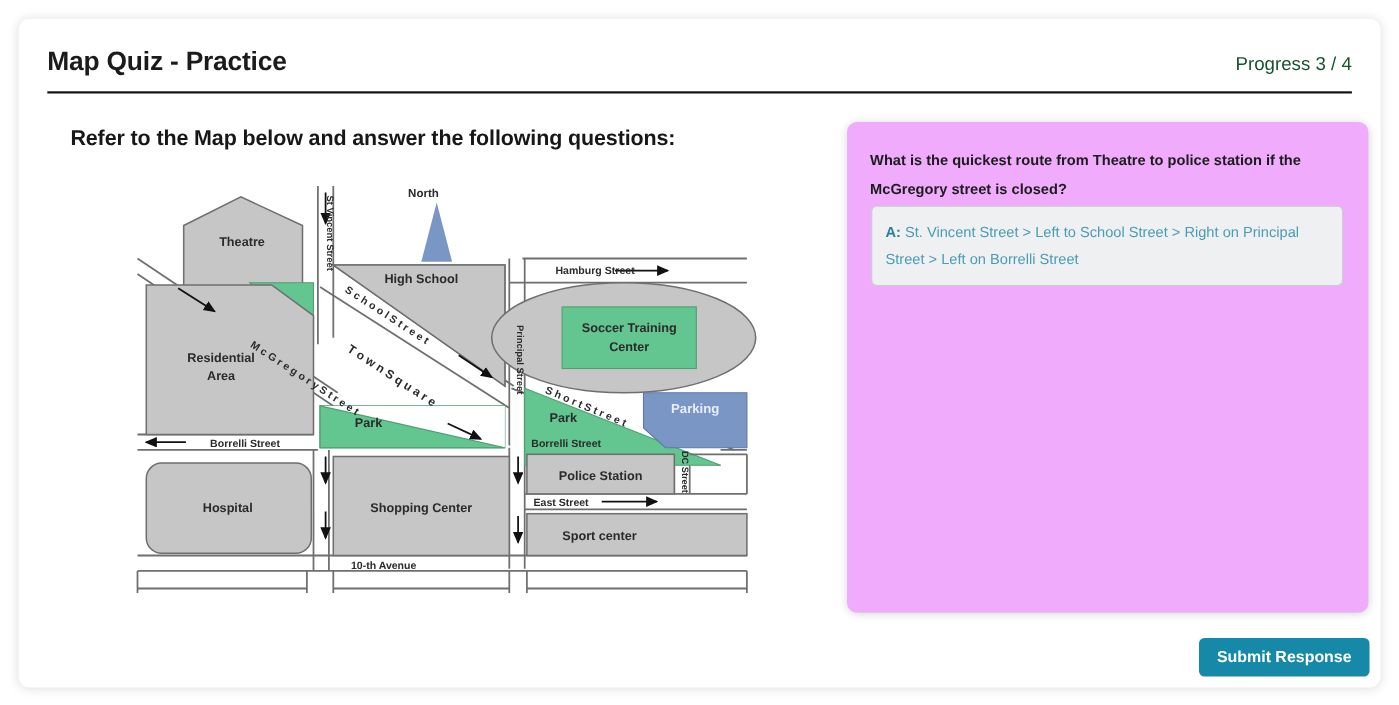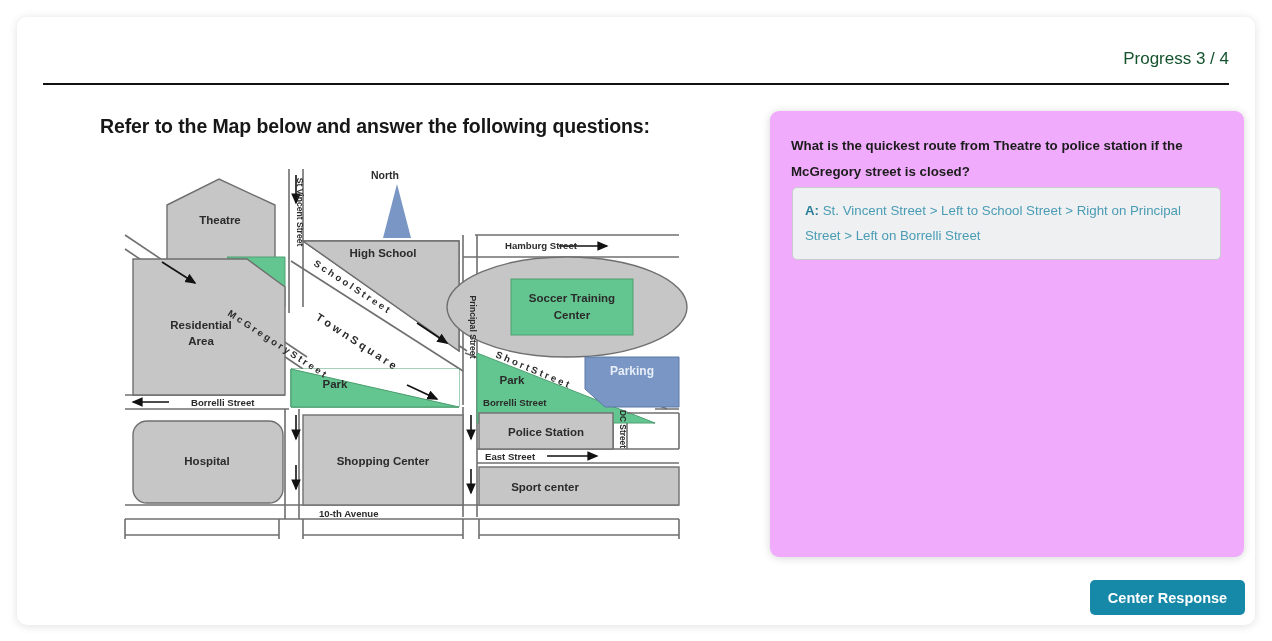--- a/index.html
+++ b/index.html
@@ -30,21 +30,20 @@
   }
   .progress-label{
     position:absolute;right:0;top:12px;
     font-size:17px;color:#14532d;
   }
   
   .instruction{
     position:absolute;left:47px;top:98px;
     font-size:19.5px;font-weight:bold;color:#171717;
     letter-spacing:-0.1px;
-    margin-left:36px;
   }
   
   .map-wrap{
     position:absolute;left:90px;top:140px;
     width:600px;height:390px;
   }
   .map-svg{display:block;}
   
   .qpanel{
     position:absolute;left:753px;top:94px;
@@ -85,20 +84,21 @@
     font-size:14.5px;font-weight:bold;
     cursor:pointer;
   }
 </style>
 </head>
 <body>
 
 <div class="page-card">
 
   <div class="header">
+    <div class="page-title">Map Quiz - Practice</div>
     <div class="progress-label">Progress 3 / 4</div>
   </div>
 
   <div class="instruction">Refer to the Map below and answer the following questions:</div>
 
   <div class="map-wrap">
     <svg class="map-svg" width="600" height="390" viewBox="0 0 600 390" xmlns="http://www.w3.org/2000/svg">
       <defs>
         <style>
           .blk{fill:#2b2b2b;font-family:"Liberation Sans",sans-serif;font-weight:bold;}
@@ -242,15 +242,15 @@
 
   <div class="qpanel">
     <div class="qtext">What is the quickest route from Theatre to police station if the McGregory street is closed?</div>
     <div class="options">
       <div class="option">
         <span class="optkey">A:</span><span> St. Vincent Street &gt; Left to School Street &gt; Right on Principal Street &gt; Left on Borrelli Street</span>
       </div>
     </div>
   </div>
 
-  <button class="submit-btn">Center Response</button>
+  <button class="submit-btn">Submit Response</button>
 
 </div>
 
 </body></html>

